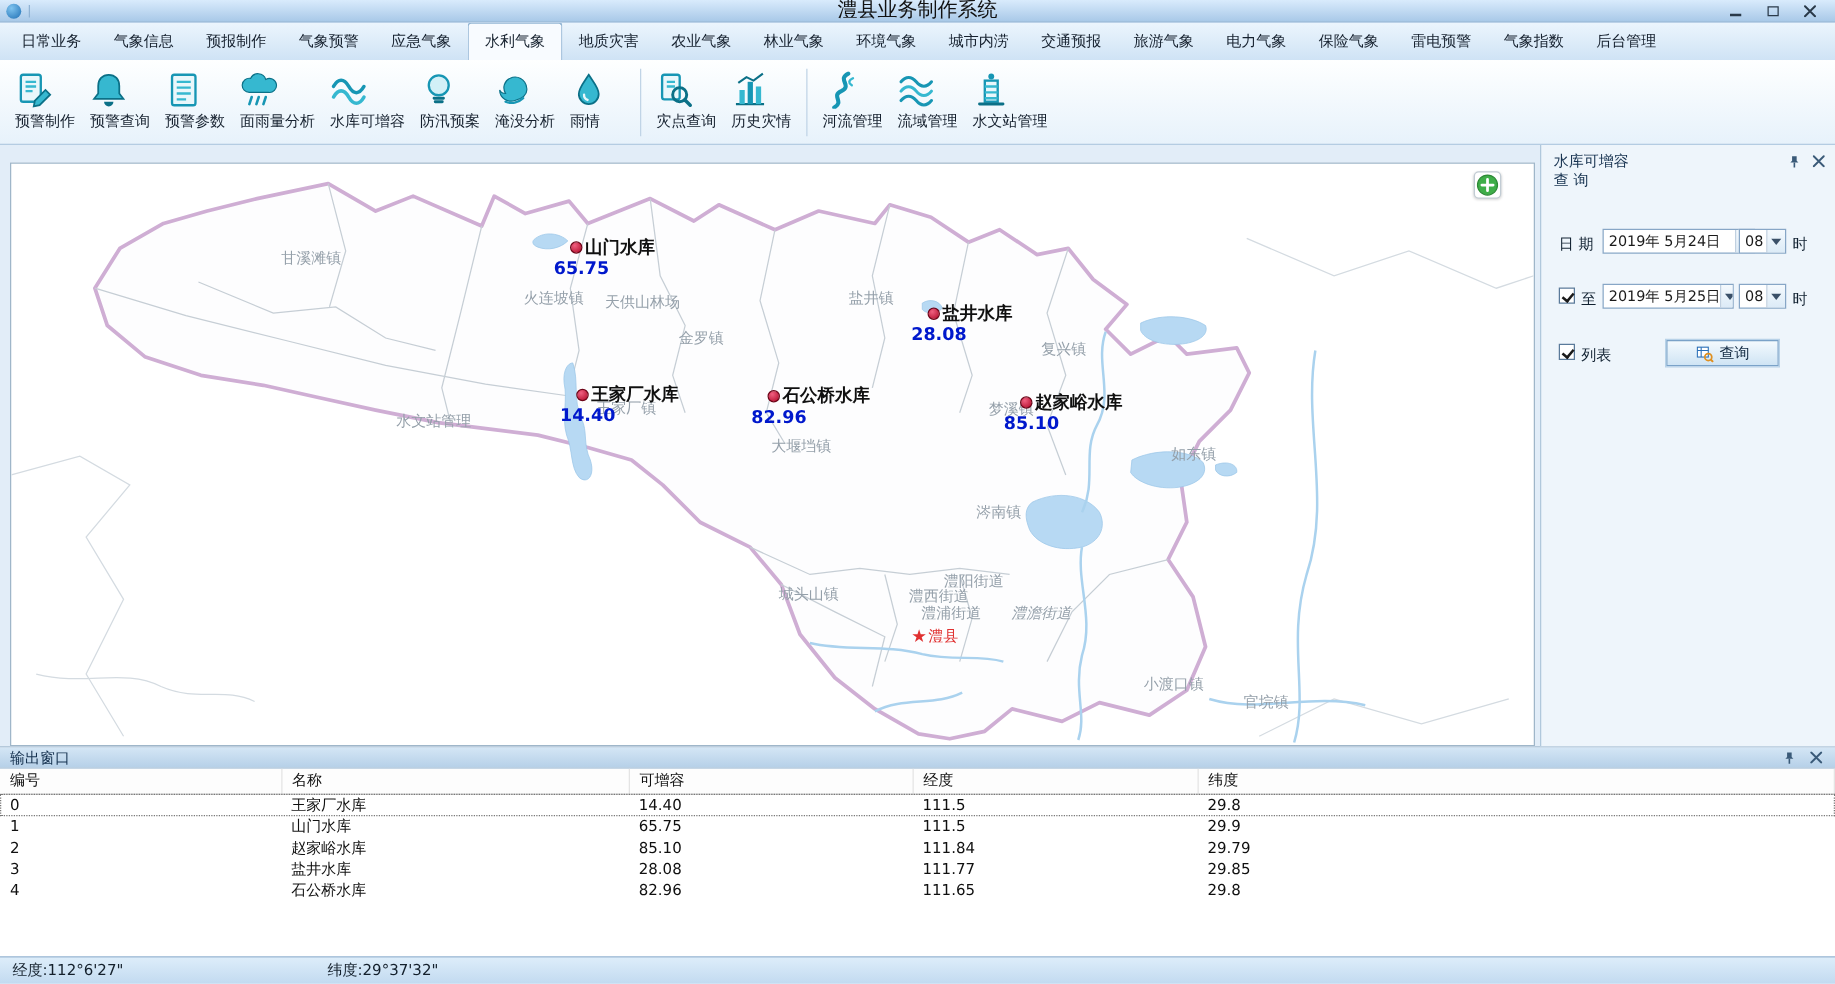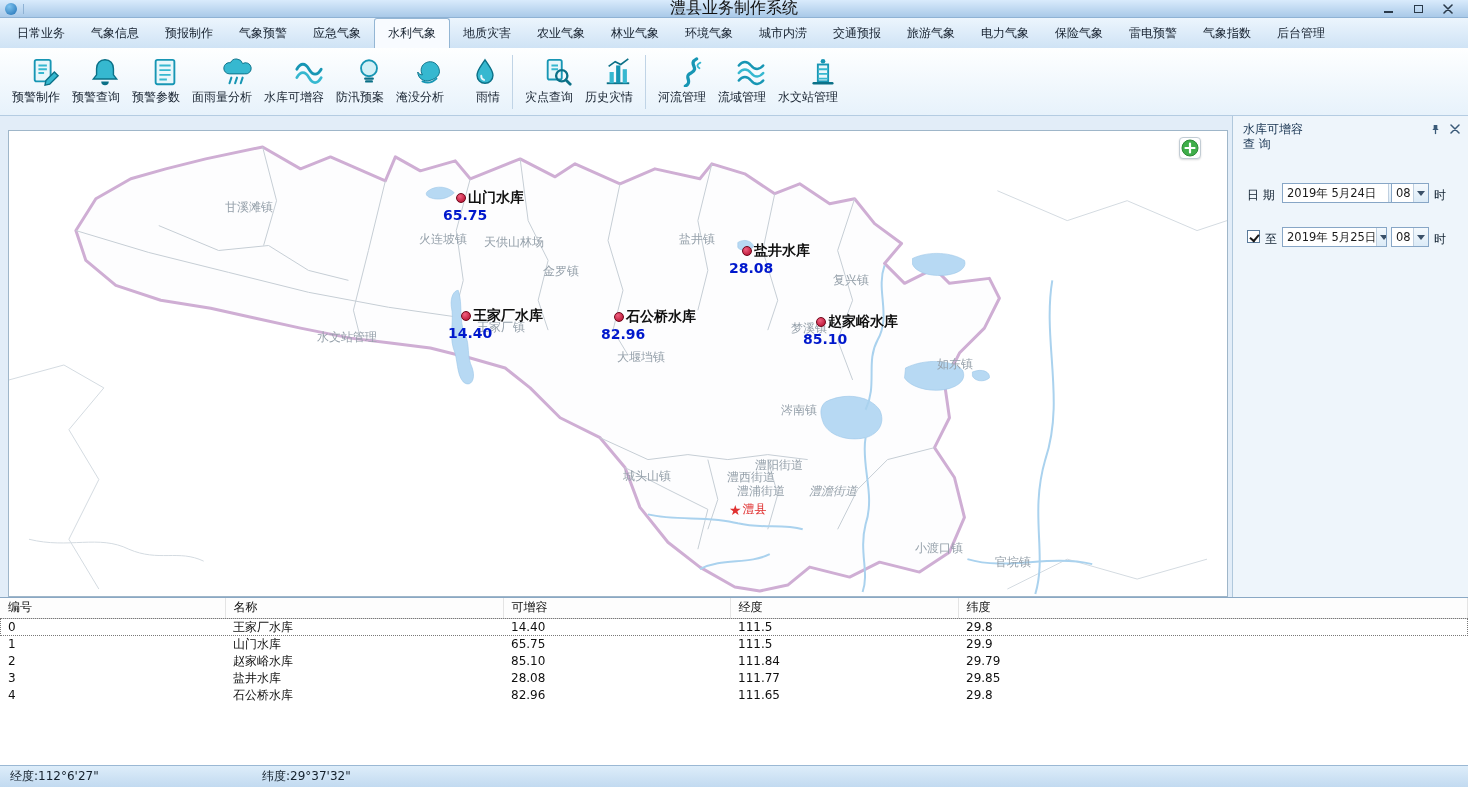--- a/index.html
+++ b/index.html
@@ -22,21 +22,21 @@
   
   .menubar { height:30px; background:linear-gradient(#ecf5fd,#cfe3f5); display:flex;
     align-items:stretch; padding-left:4px; }
   .menu-item { padding:0 13px; line-height:30px; cursor:default; color:#15202e; }
   .menu-item.active { background:#f8fbff; border:1px solid #94b6d4; border-bottom:none;
     border-radius:3px 3px 0 0; line-height:28px; }
 
   
   .toolbar { height:68px; background:linear-gradient(#feffff,#e7f2fb);
     border-bottom:1px solid #b4cce2; display:flex; align-items:center; padding:0 6px; }
-  .tool-item { display:flex; flex-direction:column; align-items:flex-end; justify-content:center;
+  .tool-item { display:flex; flex-direction:column; align-items:flex-start; justify-content:center;
     min-width:56px; height:62px; gap:2px; padding:0 5px; border:1px solid transparent; border-radius:3px; }
   .tool-icon svg { width:30px; height:30px; display:block; }
   .tool-label { font-size:12px; color:#15202e; white-space:nowrap; }
   .tool-sep { width:1px; height:54px; background:#c0d4e6; margin:0 6px; }
 
   
   .main-row { position:relative; height:481px; background:#e2edf8; }
   .map-panel { position:absolute; left:8px; top:14px; width:1220px; height:467px;
     background:#ffffff; border:1px solid #9fb6c9; overflow:hidden; }
   .map-svg { position:absolute; inset:0; width:100%; height:100%; }
@@ -408,24 +408,53 @@
         <span class="dd-text">2019年 5月25日</span>
         <span class="dd-arrow"></span>
       </div>
       <div class="dd" style="left:158px; width:38px;">
         <span class="dd-text">08</span>
         <span class="dd-arrow"></span>
       </div>
       <span class="p-label" style="left:201px;">时</span>
     </div>
 
+    <div class="p-row" style="top:156px;">
+      <span class="checkbox checked" style="left:14px;"></span>
+      <span class="p-label" style="left:32px;">列表</span>
+      <div class="query-btn">
+        <svg viewBox="0 0 16 16" width="14" height="14">
+          <rect x="1" y="2" width="10" height="9" fill="#fff" stroke="#2a6fb8"></rect>
+          <path d="M1 5h10M4.5 2v9" stroke="#2a6fb8"></path>
+          <circle cx="11" cy="11" r="3.2" fill="none" stroke="#e09020" stroke-width="1.6"></circle>
+          <path d="M13.2 13.2L15.5 15.5" stroke="#e09020" stroke-width="1.8"></path>
+        </svg>
+        <span>查询</span>
+      </div>
+    </div>
   </div>
 </div>
 
 <div class="output-panel">
+  <div class="output-header">
+    <span>输出窗口</span>
+    <span class="panel-icons2">
+      <span class="mini-btn">
+        <svg viewBox="0 0 12 12" width="11" height="11">
+            <path d="M4 1h4v4l1.5 1.5h-7L4 5z" fill="#3a5a78"></path>
+            <path d="M6 6.5V11" stroke="#3a5a78" stroke-width="1.4"></path>
+          </svg>
+      </span>
+      <span class="mini-btn">
+        <svg viewBox="0 0 10 10" width="10" height="10">
+            <path d="M1 1l8 8M9 1l-8 8" stroke="#3a5a78" stroke-width="1.5" stroke-linecap="round"></path>
+          </svg>
+      </span>
+    </span>
+  </div>
   <table class="output">
     <colgroup>
         <col style="width:225px">
         <col style="width:278px">
         <col style="width:227px">
         <col style="width:228px">
         <col>
       </colgroup>
     <thead>
         <tr>

